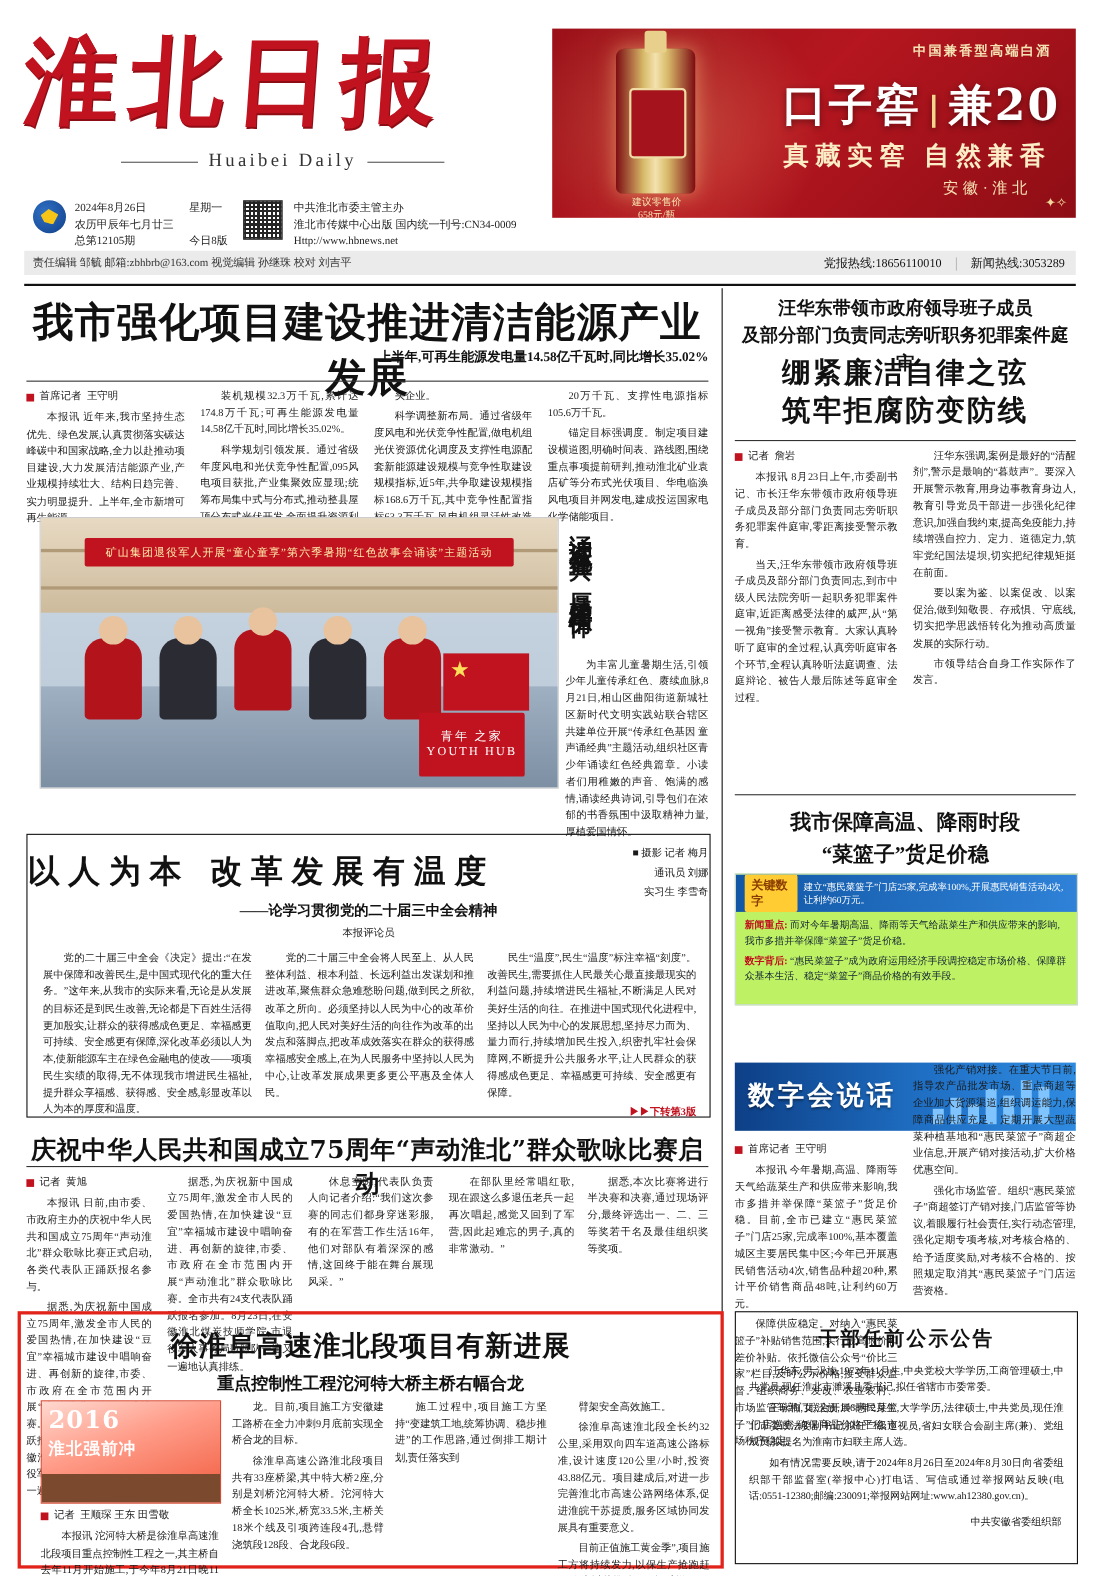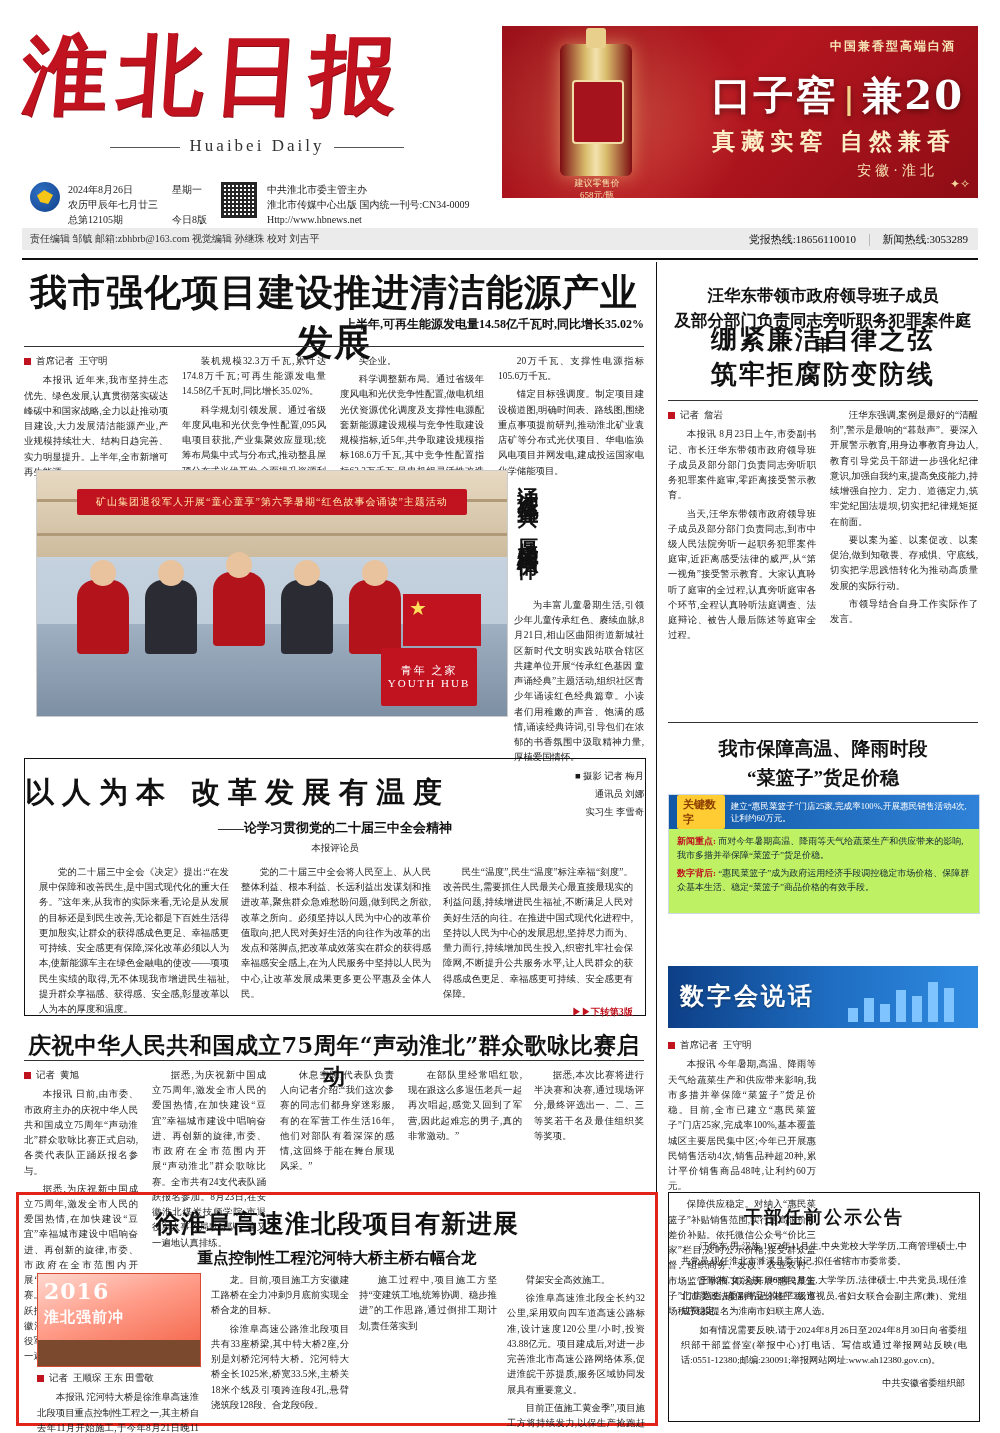--- a/index.html
+++ b/index.html
@@ -150,21 +150,21 @@
     position:absolute;left:18px;top:78px;width:162px;height:92px;
     background:linear-gradient(160deg,#ffd9d0,#ff9d8a 40%,#f15a3c 100%);overflow:hidden;border:1px solid #d94a32;
   }
   .redbox .pic .y{position:absolute;left:6px;top:4px;font-size:22px;font-weight:bold;color:#fff;letter-spacing:1px;font-family:"DejaVu Serif",serif;}
   .redbox .pic .t{position:absolute;left:6px;top:34px;font-size:15px;font-weight:bold;color:#fff;letter-spacing:1px;}
   .redbox .pic .road{position:absolute;left:0;bottom:0;width:100%;height:26px;background:#7b4a2e;}
 
   
   .vline{position:absolute;top:262px;left:656px;width:1px;height:1160px;background:#111;}
 
-  .rh1{position:absolute;left:668px;top:284px;width:310px;text-align:center;font-size:16.5px;font-weight:bold;line-height:1.5;}
+  .rh1{position:absolute;left:668px;top:268px;width:310px;text-align:center;font-size:16.5px;font-weight:bold;line-height:1.5;}
   .rh2{position:absolute;left:668px;top:322px;width:310px;text-align:center;font-size:26px;font-weight:bold;letter-spacing:2px;line-height:1.35;font-family:"DejaVu Serif",serif;}
 
   .rh-veg{position:absolute;left:668px;top:734px;width:310px;text-align:center;font-size:19px;font-weight:bold;line-height:1.55;}
 
   .keybox{
     position:absolute;left:668px;top:794px;width:310px;height:118px;border:1px solid #cfd8e6;background:#bef264;overflow:hidden;
   }
   .keybox .hdr{
     height:34px;background:linear-gradient(90deg,#1257a5,#2f82d8);color:#fff;display:flex;align-items:center;padding:0 8px;gap:6px;
   }
@@ -443,20 +443,24 @@
 
   <div class="col" style="left:668px;top:1038px;width:148px;">
     <div class="byline">
       <span class="sq"></span>
       <span>首席记者</span>
       <span>王守明</span>
     </div>
     <p>本报讯  今年暑期,高温、降雨等天气给蔬菜生产和供应带来影响,我市多措并举保障“菜篮子”货足价稳。目前,全市已建立“惠民菜篮子”门店25家,完成率100%,基本覆盖城区主要居民集中区;今年已开展惠民销售活动4次,销售品种超20种,累计平价销售商品48吨,让利约60万元。</p>
     <p>保障供应稳定。对纳入“惠民菜篮子”补贴销售范围,实行最高限价和差价补贴。依托微信公众号“价比三家”栏目,及时公示价格,接受群众监督。组织商务、发改、农业农村、市场监管等部门联合开展“惠民菜篮子”门店巡查,确保商品价格平稳,市场秩序稳定。</p>
   </div>
+  <div class="col" style="left:830px;top:966px;width:148px;">
+    <p>强化产销对接。在重大节日前,指导农产品批发市场、重点商超等企业加大货源渠道,组织调运能力,保障商品供应充足。定期开展大型蔬菜种植基地和“惠民菜篮子”商超企业信息,开展产销对接活动,扩大价格优惠空间。</p>
+    <p>强化市场监管。组织“惠民菜篮子”商超签订产销对接,门店监管等协议,着眼履行社会责任,实行动态管理,强化定期专项考核,对考核合格的、给予适度奖励,对考核不合格的、按照规定取消其“惠民菜篮子”门店运营资格。</p>
+  </div>
 
   <div class="notice">
     <h2>干部任前公示公告</h2>
     <div class="body">
       <p>汪华东,男,汉族,1972年11月生,中央党校大学学历,工商管理硕士,中共党员,现任淮北市濉溪县委书记,拟任省辖市市委常委。</p>
       <p>王咏梅,女,汉族,1968年2月生,大学学历,法律硕士,中共党员,现任淮北市委政法委副书记,拟任二级巡视员,省妇女联合会副主席(兼)、党组成员,拟提名为淮南市妇联主席人选。</p>
       <p>如有情况需要反映,请于2024年8月26日至2024年8月30日向省委组织部干部监督室(举报中心)打电话、写信或通过举报网站反映(电话:0551-12380;邮编:230091;举报网站网址:www.ah12380.gov.cn)。</p>
     </div>
     <div class="sign">
       <div>中共安徽省委组织部</div>

